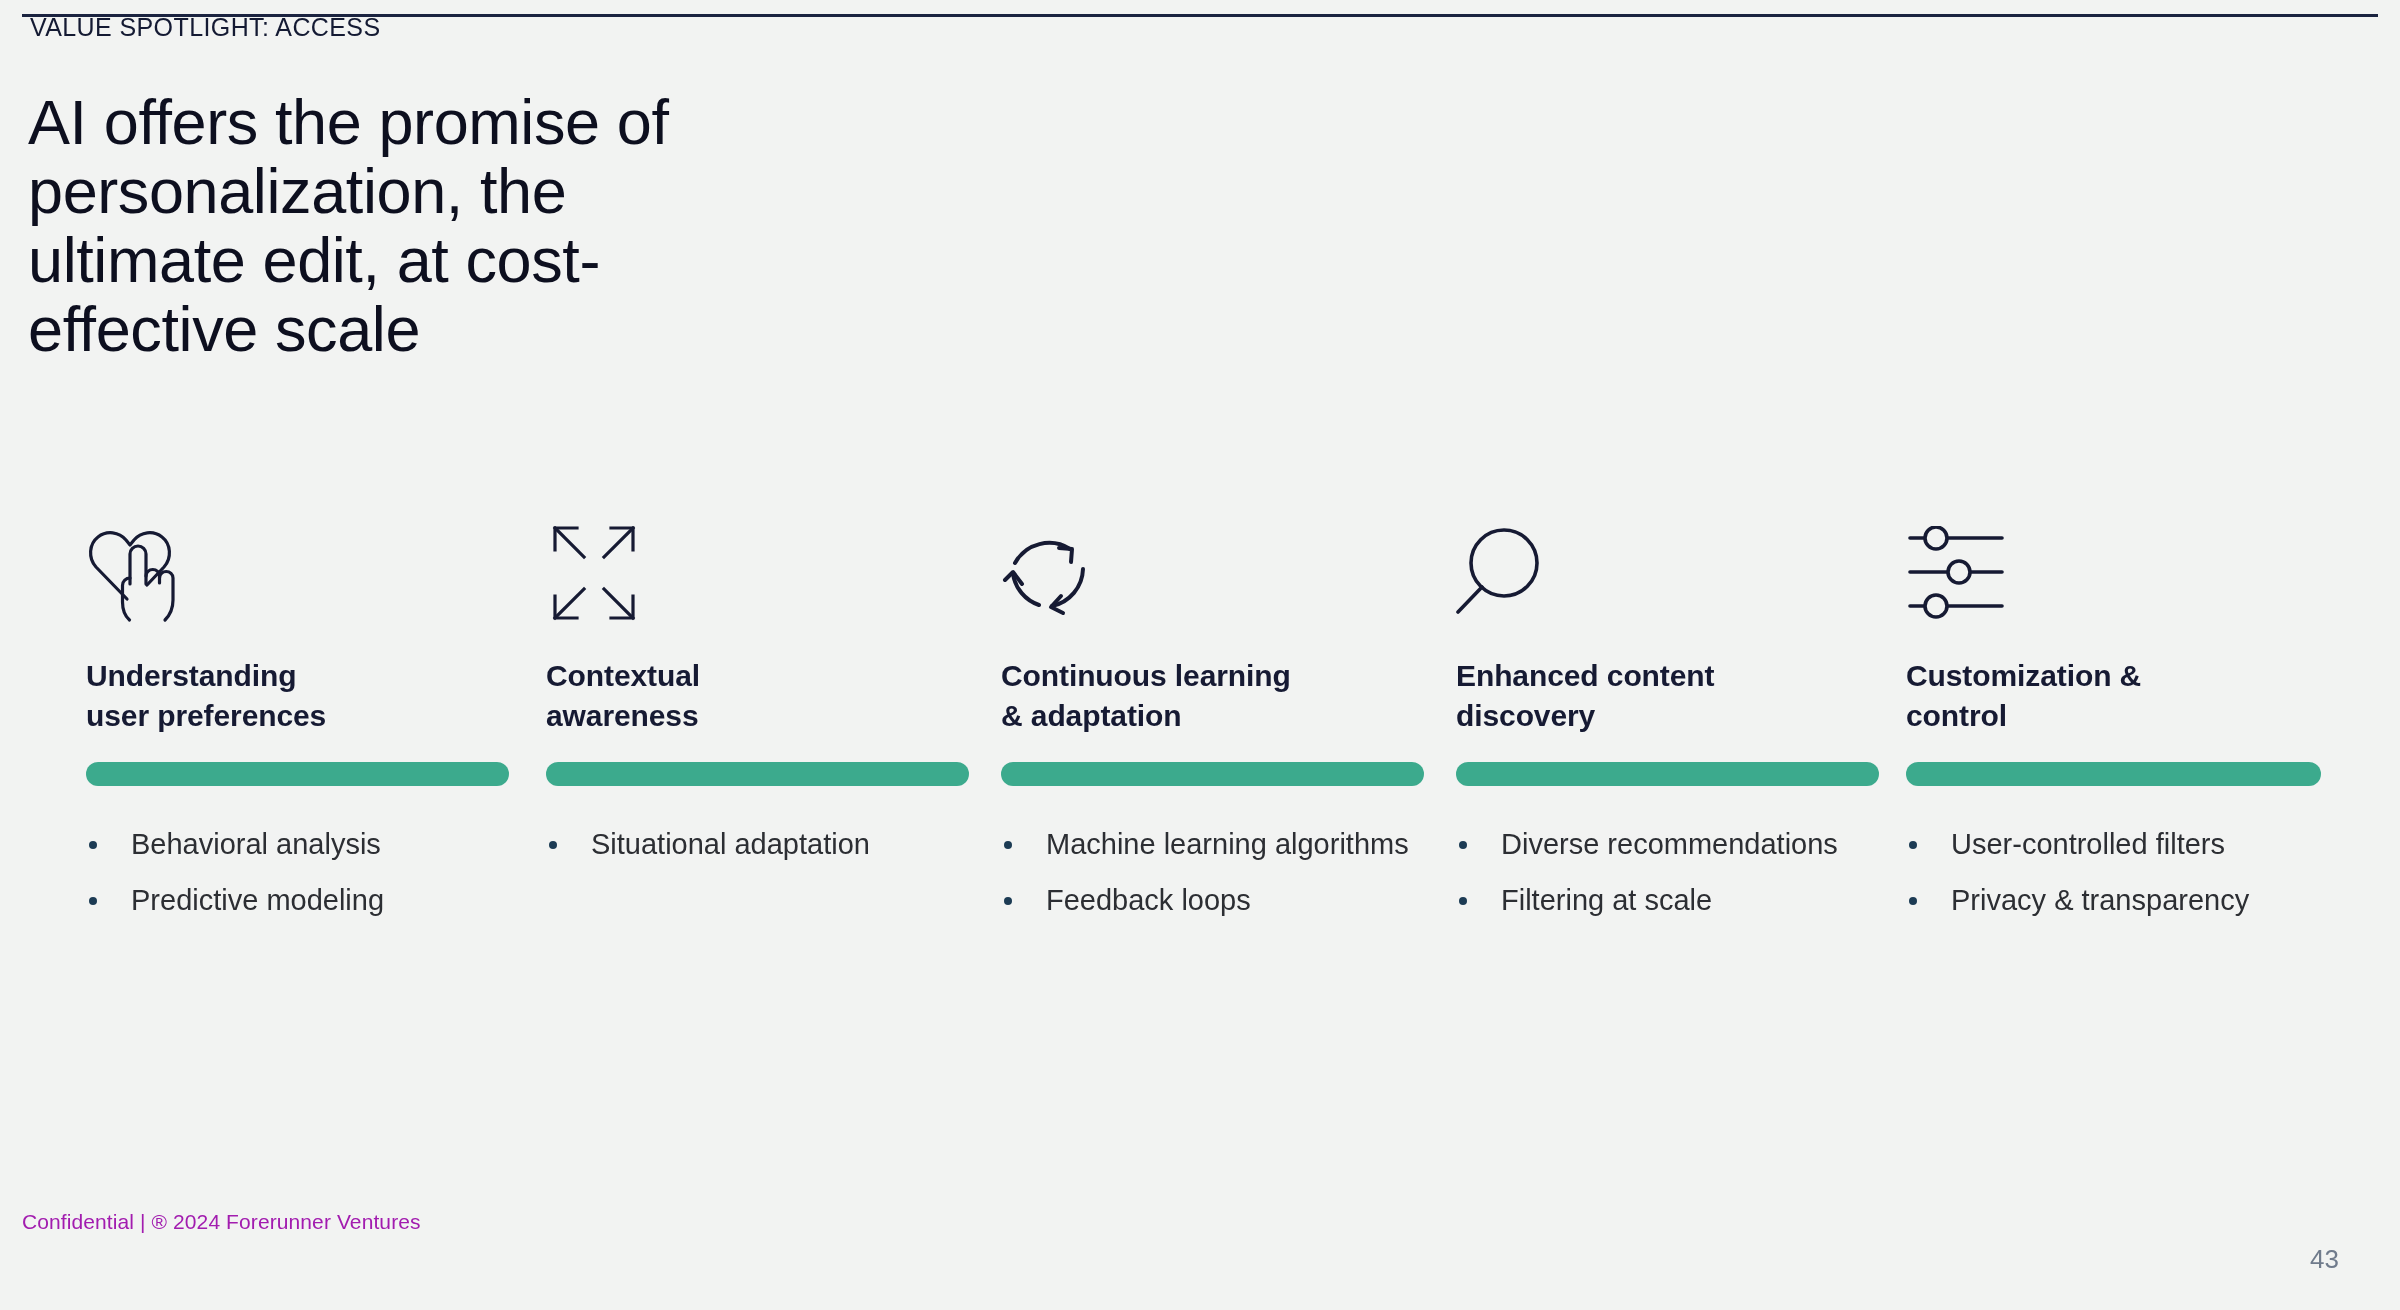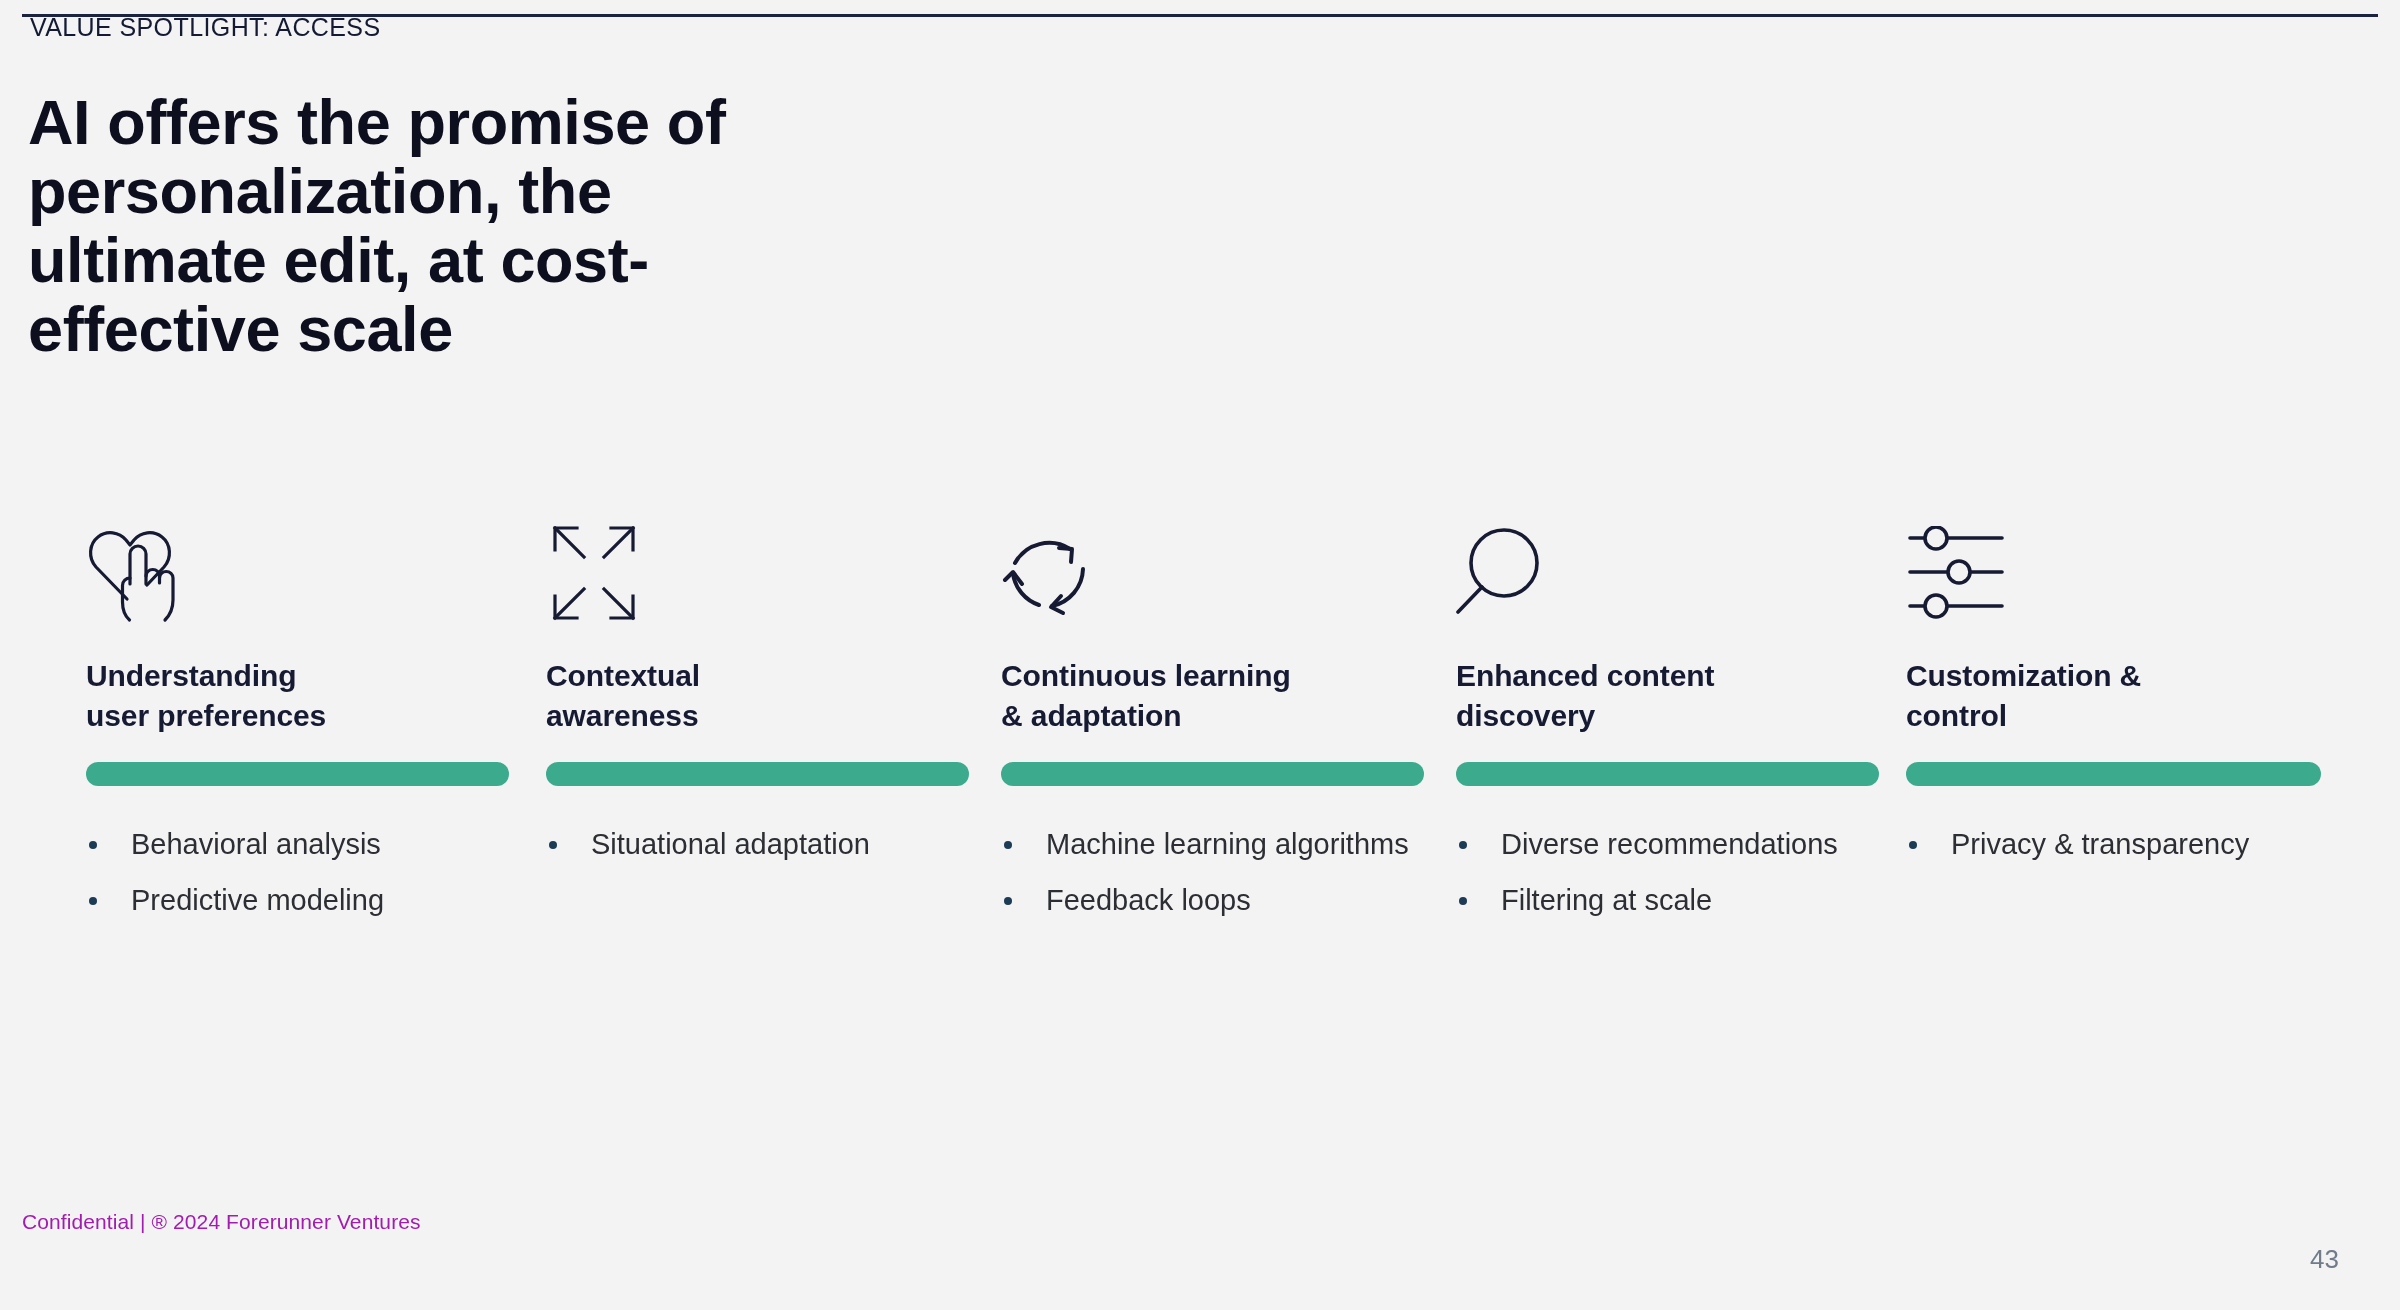--- a/index.html
+++ b/index.html
@@ -45,21 +45,21 @@
 
   
   .headline {
     position: absolute;
     left: 28px;
     top: 88px;
     width: 760px;
     font-size: 63px;
     line-height: 69px;
     color: #0d0f1f;
-    font-weight: 700;
+    font-weight: 400;
     letter-spacing: -0.4px;
   }
 
   
   .columns {
     position: absolute;
     left: 1px;
     top: 0;
     width: 2400px;
     height: 1310px;
@@ -273,20 +273,24 @@
           <line x1="4" y1="80" x2="96" y2="80"></line>
           <circle cx="30" cy="80" r="11" fill="#f2f3f2"></circle>
         </svg>
       </div>
       <div class="col-title">Customization &amp;
 control</div>
       <div class="bar"></div>
       <ul class="bullets">
         <li class="bullet">
           <span class="dot"></span>
+          <span>User-controlled filters</span>
+        </li>
+        <li class="bullet">
+          <span class="dot"></span>
           <span>Privacy &amp; transparency</span>
         </li>
       </ul>
     </div>
 
   </div>
 
   <div class="footer-left">Confidential | ® 2024 Forerunner Ventures</div>
   <div class="footer-page">43</div>
 

